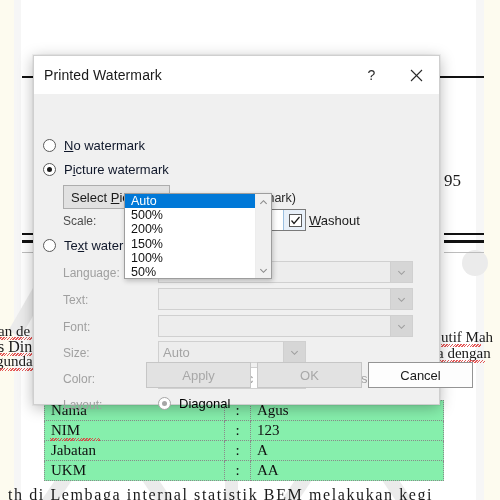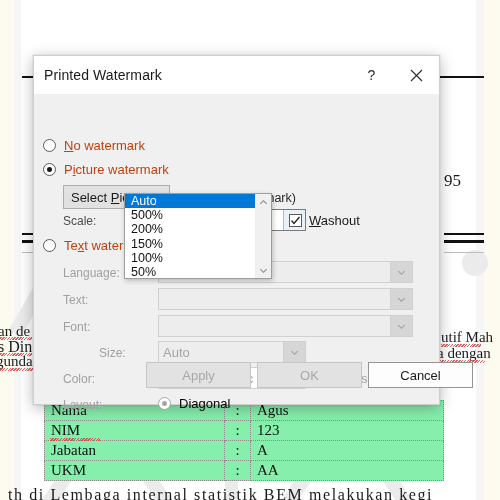--- a/index.html
+++ b/index.html
@@ -114,21 +114,21 @@
     border: 1px solid #5a5a5a; background: #fff;
     display: inline-block; position: relative; flex: none;
   }
   .rdo.on::after {
     content: ""; position: absolute;
     left: 3px; top: 3px; width: 5px; height: 5px;
     border-radius: 50%; background: #1a1a1a;
   }
   .rdo.dis { border-color: #a6a6a6; }
   .rdo.dis.on::after { background: #a6a6a6; }
-  .rdo-label { margin-left: 8px; font-size: 13px; color: #c2410c; }
+  .rdo-label { margin-left: 8px; font-size: 13px; color: #0f172a; }
   .rdo-label.dis { color: #000000; }
   .u { text-decoration: underline; }
 
   
   .btn {
     border: 1px solid #adadad;
     background: #e1e1e1;
     font-size: 13px; color: #1a1a1a;
     display: flex; align-items: center; justify-content: center;
     cursor: default;
@@ -361,21 +361,21 @@
     <div class="lbl dis" style="left:29px;top:226px;">Font:</div>
     <div class="combo dis" style="left:124px;top:221px;width:255px;height:22px;">
       <span class="val"></span>
       <span class="arrow">
         <svg class="chev" viewBox="0 0 10 10">
           <polyline points="1.5,3.5 5,7 8.5,3.5" fill="none" stroke="#9e9e9e" stroke-width="1.2"></polyline>
         </svg>
       </span>
     </div>
 
-    <div class="lbl dis" style="left:29px;top:252px;margin-left:36px;">Size:</div>
+    <div class="lbl dis" style="left:29px;top:252px;">Size:</div>
     <div class="combo dis" style="left:124px;top:247px;width:148px;height:22px;">
       <span class="val">Auto</span>
       <span class="arrow">
         <svg class="chev" viewBox="0 0 10 10">
           <polyline points="1.5,3.5 5,7 8.5,3.5" fill="none" stroke="#9e9e9e" stroke-width="1.2"></polyline>
         </svg>
       </span>
     </div>
 
     <div class="lbl dis" style="left:29px;top:278px;">Color:</div>

